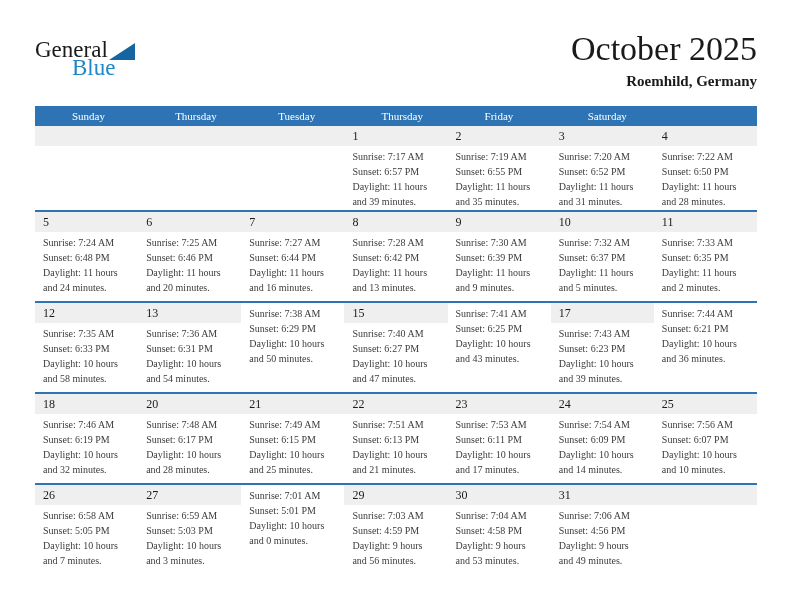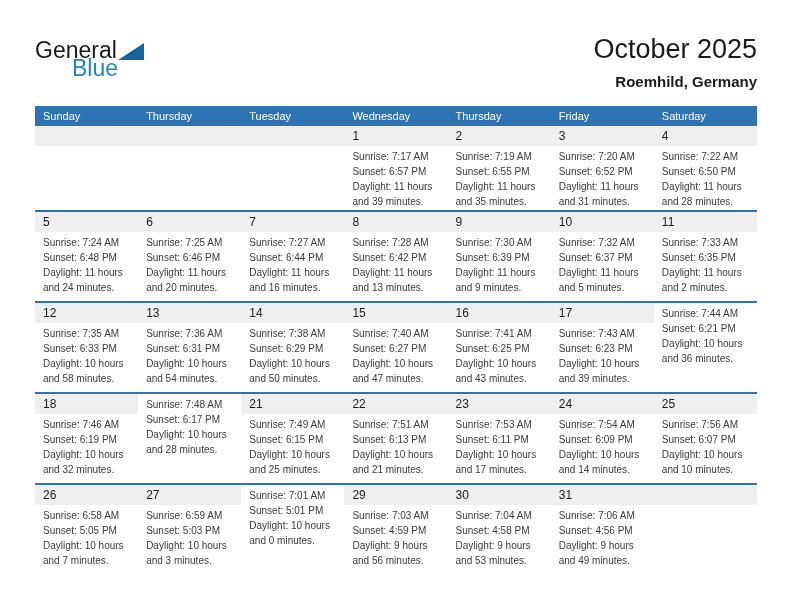--- a/index.html
+++ b/index.html
@@ -1,37 +1,37 @@
 <!DOCTYPE html>
 <html style="--blue: #2E74B5; --stripe: #EFEFEF; --detail: #3B3B3B; --logo-tri: #1565A0; --logo-blue: #1F86C7;"><head>
 <meta charset="utf-8">
 <style>
   * { margin:0; padding:0; box-sizing:border-box; }
   html,body { width:792px; height:612px; background:#ffffff; overflow:hidden;
               font-family:"Liberation Sans", sans-serif; }
-  #page { position:relative; width:792px; height:548px; background:#fff; }
+  #page { position:relative; width:792px; height:548px; background:#fff;font-family:Liberation Serif, serif; }
 
   
   .logo { position:absolute; left:35px; top:38px; width:120px; height:52px; }
   .logo-line1 { display:flex; align-items:flex-end; }
   .logo-general { font-size:23px; color:#1a1a1a; letter-spacing:0px; line-height:24px; }
   .logo-tri { width:0; height:0; border-left:26px solid transparent;
               border-bottom:17px solid var(--logo-tri, #1565A0); margin-left:1px; margin-bottom:2px; }
   .logo-blue { font-size:23px; color:var(--logo-blue, #1F86C7); line-height:20px; margin-left:37px; margin-top:-4px; }
 
   
   .titleblock { position:absolute; right:35px; top:33px; text-align:right; }
-  .title { font-size:27px; color:#1a1a1a; font-weight:400; line-height:32px; }
+  .title { font-size:34px; color:#1a1a1a; font-weight:400; line-height:32px; }
   .subtitle { font-size:15px; color:#1a1a1a; font-weight:700; margin-top:8px;text-align:right; }
 
   
   .calendar { position:absolute; left:35px; top:106px; width:722px; }
   .cal-head { display:grid; grid-template-columns:repeat(7,1fr); background:var(--blue, #2E74B5); height:20px; }
-  .cal-head .hcell { color:#ffffff; font-size:11px; line-height:20px; padding-left:8px;
-                     overflow:hidden; white-space:nowrap; }
+  .cal-head .hcell { color:#ffffff; font-size:11px; line-height:20px; padding-left:0;
+                     overflow:hidden; white-space:nowrap;margin-left:37px; }
   .week { display:grid; grid-template-columns:repeat(7,1fr); border-top:2px solid var(--blue, #2E74B5); }
   .week.first { border-top:none; }
   .week { min-height:91px; }
   .week.first { min-height:84px; }
   .cell { overflow:hidden; }
   .num { height:20px; background:var(--stripe, #EFEFEF); font-size:12px; color:#1a1a1a;
          line-height:20px; padding-left:8px; }
   .details { padding:3px 8px 0 8px; font-size:10px; line-height:15px; color:var(--detail, #3B3B3B); }
   .details div { white-space:nowrap; }
 </style>
@@ -51,21 +51,20 @@
   <div class="titleblock">
     <div class="title">October 2025</div>
     <div class="subtitle">Roemhild, Germany</div>
   </div>
 
   <div class="calendar">
     <div class="cal-head">
         <div class="hcell">Sunday</div>
         <div class="hcell">Thursday</div>
         <div class="hcell">Tuesday</div>
-        <div class="hcell">Wednesday</div>
         <div class="hcell">Thursday</div>
         <div class="hcell">Friday</div>
         <div class="hcell">Saturday</div>
       </div>
     <div id="weeks">
         <div class="week first">
           <div class="cell">
             <div class="num"></div>
             <div class="details"></div>
           </div>
@@ -192,39 +191,37 @@
           <div class="cell">
             <div class="num">13</div>
             <div class="details">
               <div>Sunrise: 7:36 AM</div>
               <div>Sunset: 6:31 PM</div>
               <div>Daylight: 10 hours</div>
               <div>and 54 minutes.</div>
             </div>
           </div>
           <div class="cell">
-            <div class="num">14</div>
             <div class="details">
               <div>Sunrise: 7:38 AM</div>
               <div>Sunset: 6:29 PM</div>
               <div>Daylight: 10 hours</div>
               <div>and 50 minutes.</div>
             </div>
           </div>
           <div class="cell">
             <div class="num">15</div>
             <div class="details">
               <div>Sunrise: 7:40 AM</div>
               <div>Sunset: 6:27 PM</div>
               <div>Daylight: 10 hours</div>
               <div>and 47 minutes.</div>
             </div>
           </div>
           <div class="cell">
-            <div class="num">16</div>
             <div class="details">
               <div>Sunrise: 7:41 AM</div>
               <div>Sunset: 6:25 PM</div>
               <div>Daylight: 10 hours</div>
               <div>and 43 minutes.</div>
             </div>
           </div>
           <div class="cell">
             <div class="num">17</div>
             <div class="details">
@@ -247,20 +244,21 @@
           <div class="cell">
             <div class="num">18</div>
             <div class="details">
               <div>Sunrise: 7:46 AM</div>
               <div>Sunset: 6:19 PM</div>
               <div>Daylight: 10 hours</div>
               <div>and 32 minutes.</div>
             </div>
           </div>
           <div class="cell">
+            <div class="num">20</div>
             <div class="details">
               <div>Sunrise: 7:48 AM</div>
               <div>Sunset: 6:17 PM</div>
               <div>Daylight: 10 hours</div>
               <div>and 28 minutes.</div>
             </div>
           </div>
           <div class="cell">
             <div class="num">21</div>
             <div class="details">

